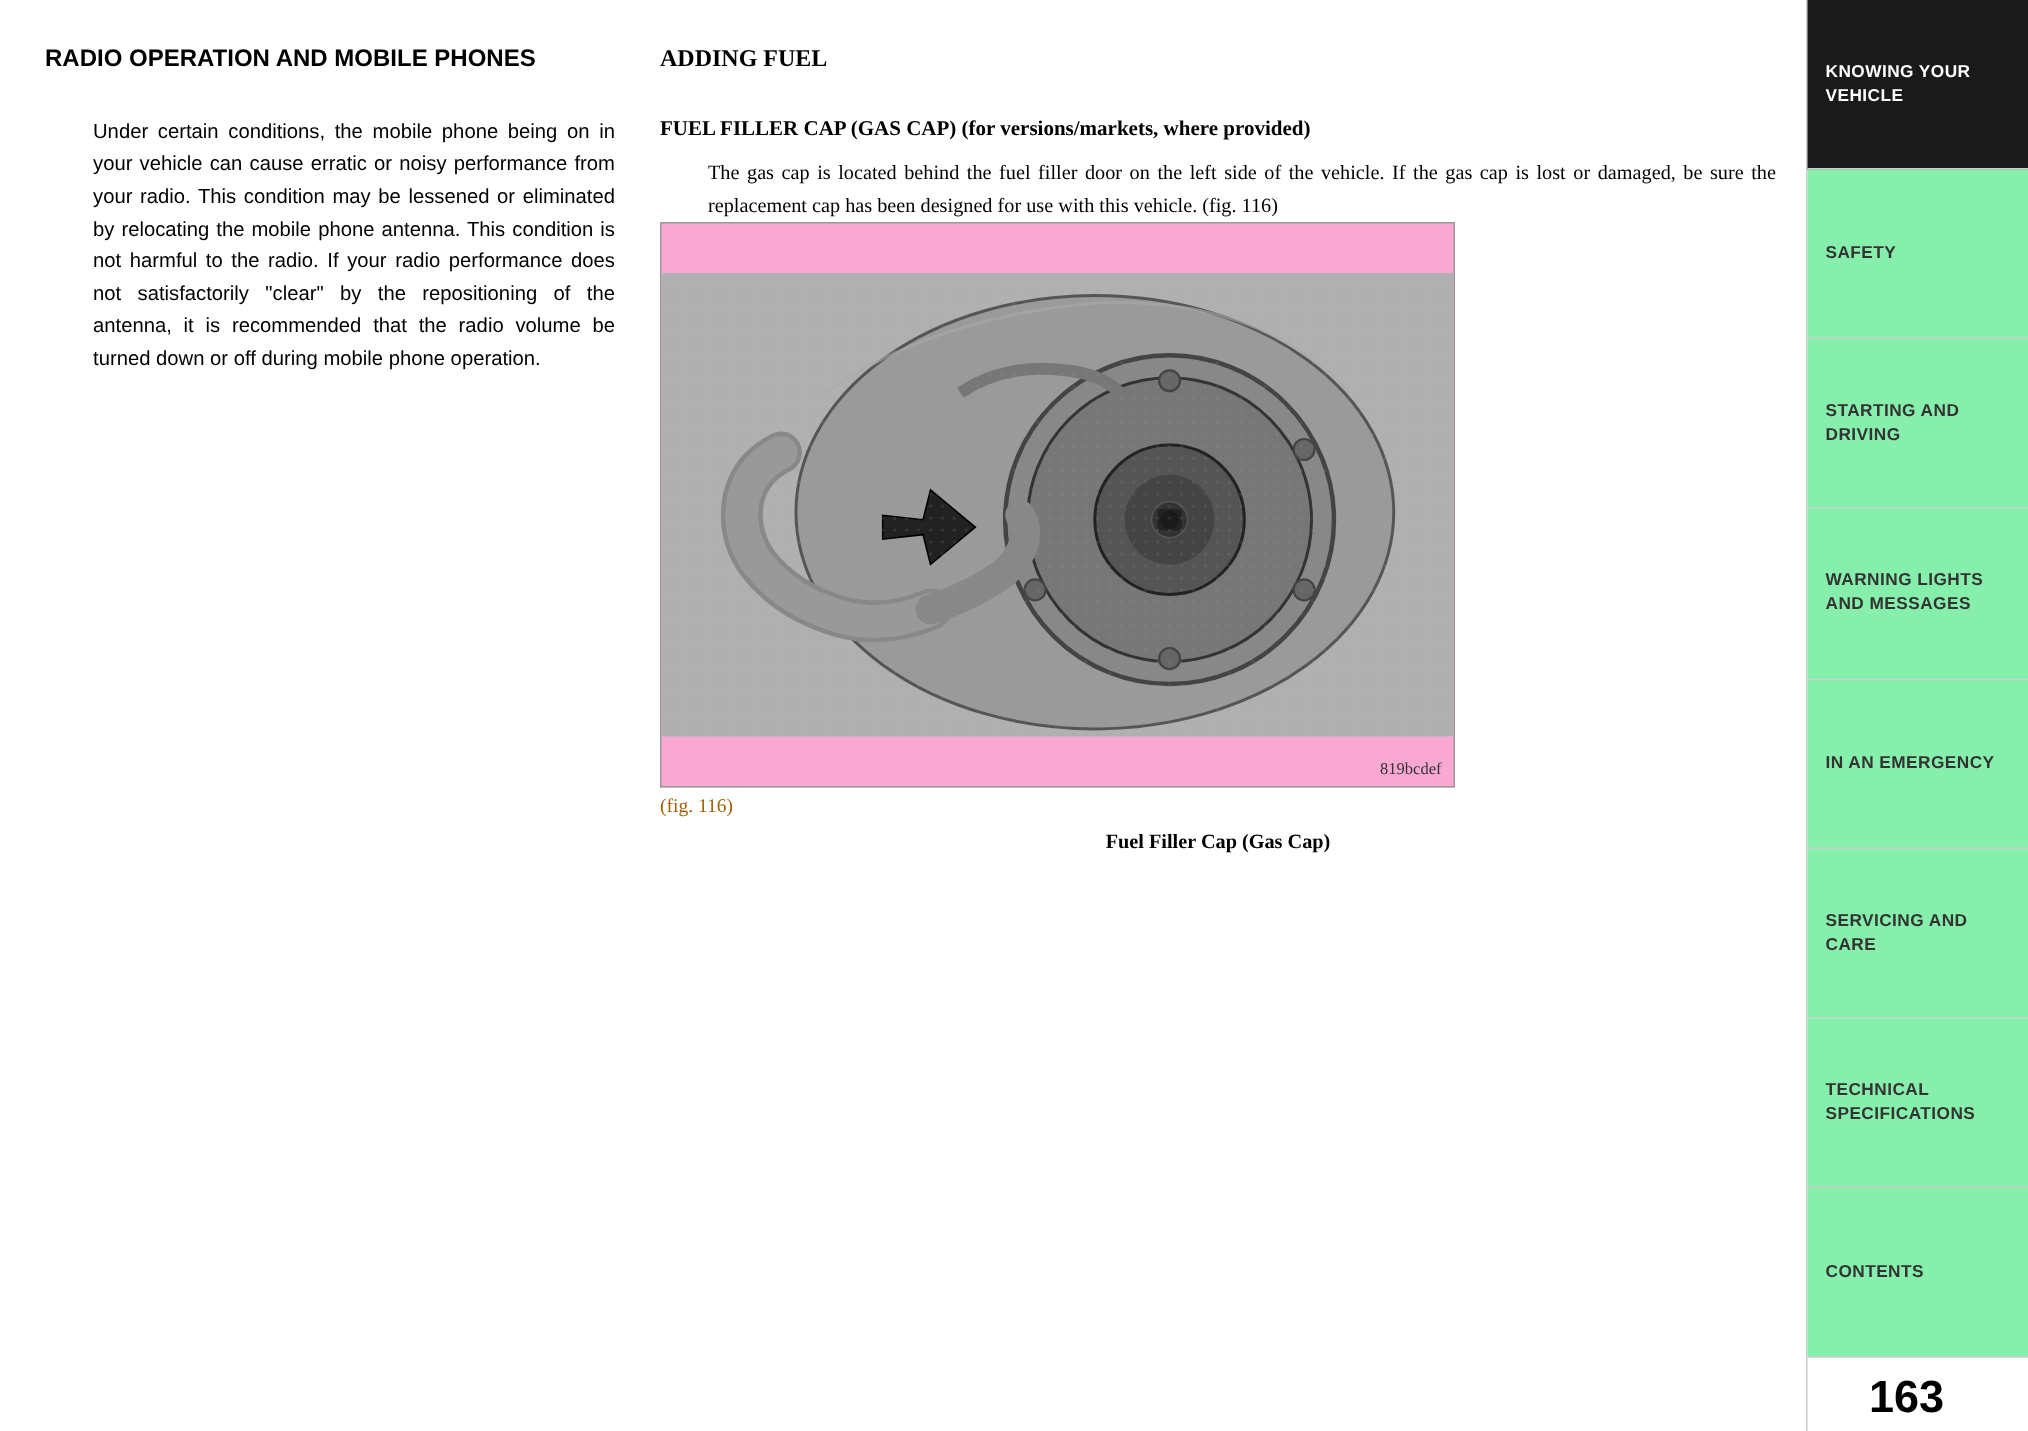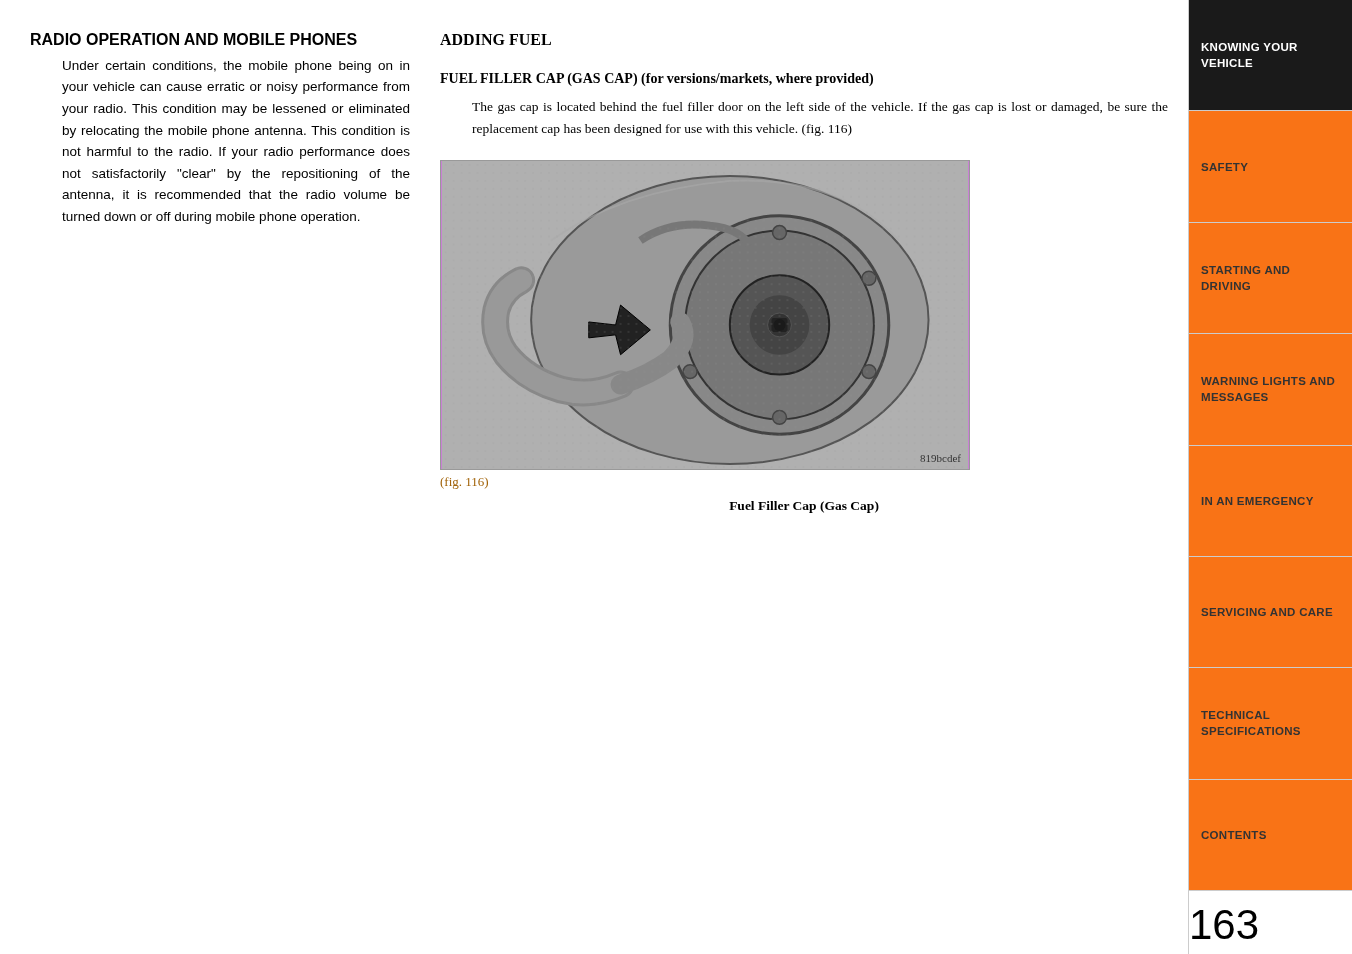--- a/index.html
+++ b/index.html
@@ -27,45 +27,44 @@
 
     .right-column {
       flex: 1;
       font-family: Liberation Serif, serif;
     }
 
     .section-title {
       font-weight: bold;
       font-size: 16px;
       text-transform: uppercase;
-      margin-bottom: 4px;
+      margin-bottom: 26px;
       line-height: 1.3;
     }
 
     .section-body {
       font-size: 13.5px;
       line-height: 1.6;
       text-align: justify;
       margin-left: 32px;
     }
 
     .subsection-title {
       font-weight: bold;
       font-size: 14px;
       margin-top: 18px;
       margin-bottom: 8px;
       line-height: 1.4;
     }
 
     .figure-container {
-      margin-top: 20px;
       border: 1px solid #999;
       width: 530px;
-      height: 310px;
-      background: #d946ef;
+      height: 377px;
+      background: #f9a8d4;
       position: relative;
       overflow: hidden;
     }
 
     .figure-label {
       position: absolute;
       bottom: 5px;
       right: 8px;
       font-size: 11px;
       color: #333;
@@ -85,52 +84,52 @@
     }
 
     
     .fuel-cap-svg {
       width: 100%;
       height: 100%;
     }
 
     
     .sidebar {
-      width: 164px;
+      width: 148px;
       flex-shrink: 0;
       display: flex;
       flex-direction: column;
       border-left: 1px solid #ccc;
     }
 
     .sidebar-item {
       border-bottom: 1px solid #ccc;
       padding: 10px 12px;
       font-size: 11.5px;
       text-transform: uppercase;
       font-weight: bold;
       color: #333;
       letter-spacing: 0.3px;
       line-height: 1.4;
       cursor: pointer;
-      background: #f97316;
+      background: #86efac;
       flex: 1;
       display: flex;
       align-items: center;
     }
 
     .sidebar-item.active {
       background: #1a1a1a;
       color: #fff;
     }
 
     .page-number {
-      font-size: 42px;
-      font-weight: normal;
-      text-align: left;
+      font-size: 30px;
+      font-weight: bold;
+      text-align: center;
       padding: 10px 15px 5px 0;
       color: #000;
     }
 
   </style>
 </head>
 <body>
 
 <div class="main-content">
 

